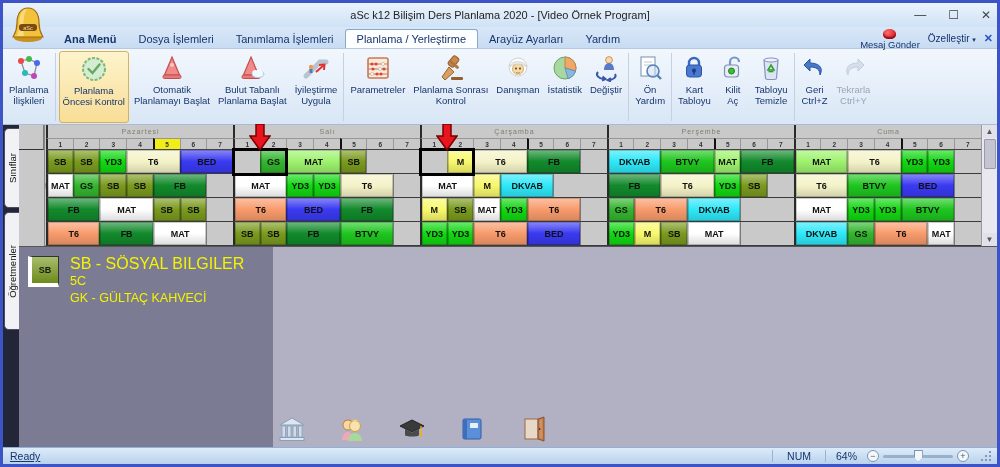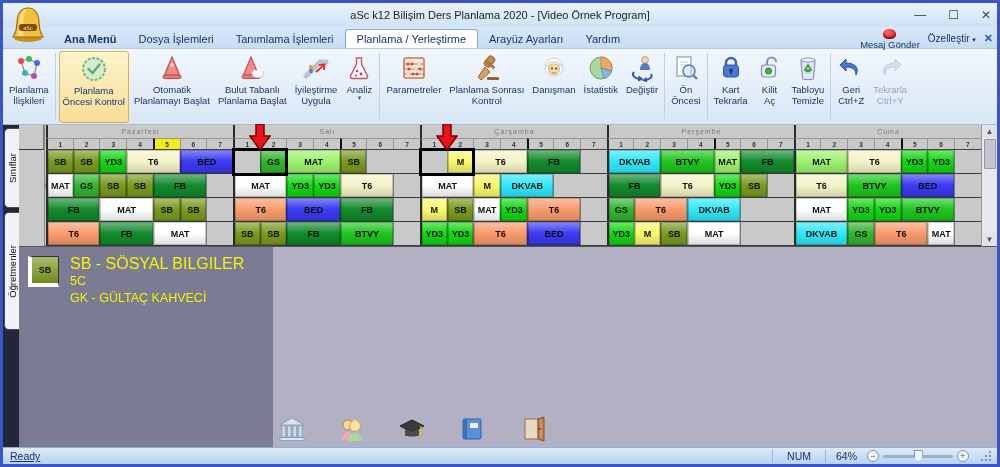--- a/index.html
+++ b/index.html
@@ -182,30 +182,20 @@
         <span class="ric"><svg viewBox="0 0 28 28">
             <path d="M4 22 L18 8 L24 8" fill="none" stroke="#b8c4d0" stroke-width="5" stroke-linecap="round"></path>
             <circle cx="9" cy="13" r="2.2" fill="#e8a050"></circle>
             <rect x="7.5" y="15" width="3" height="4" fill="#5878b8"></rect>
             <path d="M14 18 L22 11" stroke="#e03030" stroke-width="2"></path>
             <path d="M22 16 L22.5 10.5 L17 11" fill="none" stroke="#e03030" stroke-width="2"></path>
           </svg></span>
         <span class="rlab">İyileştirme
 Uygula</span>
       </div>
-      <div class="rbtn">
-        <span class="ric"><svg viewBox="0 0 28 28">
-            <path d="M11.5 4 L16.5 4 L16.5 10 L22.5 22 C23 23.5 22 24.5 20.5 24.5 L7.5 24.5 C6 24.5 5 23.5 5.5 22 L11.5 10 Z" fill="#fbfbff" stroke="#c05868" stroke-width="1.4"></path>
-            <circle cx="12" cy="17" r="1.2" fill="#e03040"></circle>
-            <circle cx="16" cy="20" r="1.4" fill="#e03040"></circle>
-            <circle cx="11" cy="21.5" r="1" fill="#e03040"></circle>
-          </svg></span>
-        <span class="rlab">Analiz</span>
-        <span class="caret">▾</span>
-      </div>
       <div class="rsep"></div>
       <div class="rbtn">
         <span class="ric"><svg viewBox="0 0 28 28">
             <rect x="4" y="4" width="20" height="20" rx="2" fill="#f8ecd8" stroke="#c87858" stroke-width="1.6"></rect>
             <line x1="4" y1="10" x2="24" y2="10" stroke="#c87858" stroke-width="1"></line>
             <line x1="4" y1="15" x2="24" y2="15" stroke="#c87858" stroke-width="1"></line>
             <line x1="4" y1="20" x2="24" y2="20" stroke="#c87858" stroke-width="1"></line>
             <circle cx="8" cy="10" r="1.6" fill="#e04040"></circle>
             <circle cx="12" cy="10" r="1.6" fill="#e04040"></circle>
             <circle cx="19" cy="10" r="1.6" fill="#f8f8f8" stroke="#b0b0b0" stroke-width=".6"></circle>
@@ -262,32 +252,32 @@
       <div class="rsep"></div>
       <div class="rbtn">
         <span class="ric"><svg viewBox="0 0 28 28">
             <rect x="5" y="3" width="14" height="19" fill="#fff" stroke="#8aa0b8" stroke-width="1.2"></rect>
             <line x1="8" y1="8" x2="16" y2="8" stroke="#b8c8d8" stroke-width="1"></line>
             <line x1="8" y1="11" x2="16" y2="11" stroke="#b8c8d8" stroke-width="1"></line>
             <circle cx="17" cy="17" r="6" fill="rgba(200,220,245,.5)" stroke="#5880b8" stroke-width="1.6"></circle>
             <line x1="21.5" y1="21.5" x2="25" y2="25" stroke="#5880b8" stroke-width="2.4"></line>
           </svg></span>
         <span class="rlab">Ön
-Öncesi</span>
+Yardım</span>
       </div>
       <div class="rsep"></div>
       <div class="rbtn">
         <span class="ric"><svg viewBox="0 0 28 28">
             <path d="M9 12 V9 a5 5 0 0 1 10 0 V12" fill="none" stroke="#3868c0" stroke-width="2.4"></path>
             <rect x="6.5" y="11" width="15" height="12" rx="3" fill="#4878d0" stroke="#2c55a8" stroke-width="1"></rect>
             <circle cx="14" cy="16.5" r="2" fill="#1c3c80"></circle>
             <rect x="13.2" y="17" width="1.6" height="3.5" fill="#1c3c80"></rect>
           </svg></span>
         <span class="rlab">Kart
-Tekrarla</span>
+Tabloyu</span>
       </div>
       <div class="rbtn">
         <span class="ric"><svg viewBox="0 0 28 28">
             <path d="M11 11 V8 a4.5 4.5 0 0 1 9 0" fill="none" stroke="#70ا0c8" stroke-width="2.2"></path>
             <path d="M11 11 V8 a4.5 4.5 0 0 1 9 0" fill="none" stroke="#7898c8" stroke-width="2.2"></path>
             <rect x="5.5" y="11" width="14" height="12" rx="3" fill="#e8ecf8" stroke="#8090b0" stroke-width="1.2"></rect>
             <circle cx="12.5" cy="17" r="3" fill="#38c038" stroke="#208020" stroke-width="1"></circle>
           </svg></span>
         <span class="rlab">Kilit
 Aç</span>

